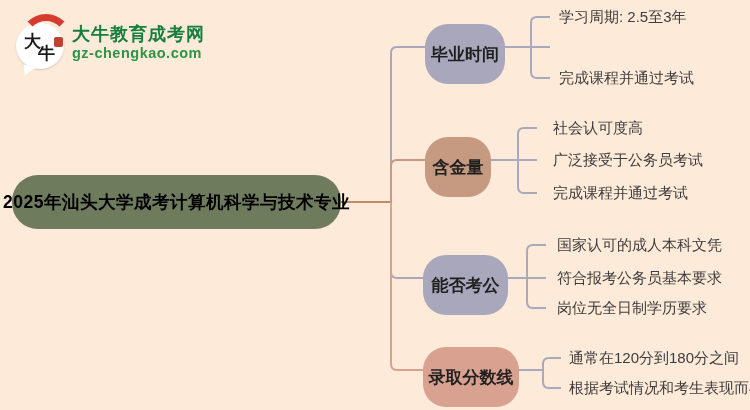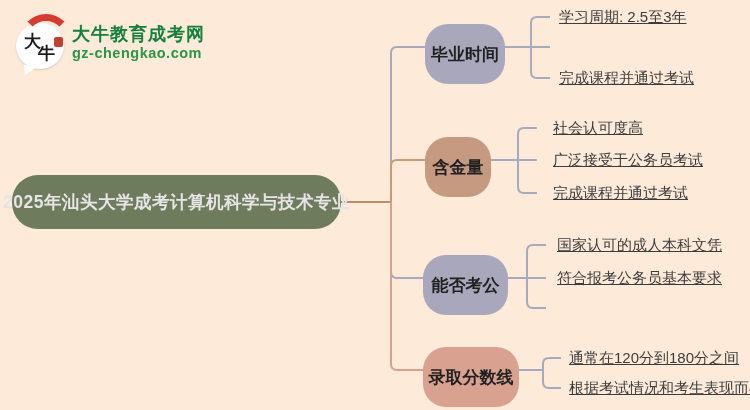--- a/index.html
+++ b/index.html
@@ -46,36 +46,36 @@
   .e-sal{stroke:#d9a190;}
   .e-leaf{stroke:#a9a9bd;}
 
   
   .node{
     position:absolute;display:flex;align-items:center;justify-content:center;
     border-radius:26px;box-sizing:border-box;
   }
   .root-node{
     left:12px;top:175px;width:329px;height:54px;
-    background:#6f7b5d;color:#e5e5e5;
+    background:#6f7b5d;color:#000000;
     font-size:17.5px;font-weight:bold;letter-spacing:.5px;white-space:nowrap;
   }
   .branch-node{
     height:60px;border-radius:23px;
     color:#1f1f1f;font-size:17px;font-weight:bold;white-space:nowrap;
   }
   .bn-0{left:425px;top:24px;width:80px;background:#a8a7bb;}
   .bn-1{left:425px;top:137px;width:66px;background:#c69a80;}
   .bn-2{left:423px;top:255px;width:85px;background:#a8a7bb;}
   .bn-3{left:423px;top:347px;width:96px;background:#d9a190;}
 
   
   .leaf{
     position:absolute;transform:translateY(-50%);
-    font-size:15px;color:#3c3c3c;white-space:nowrap;line-height:1.2;text-decoration:underline;
+    font-size:15px;color:#3c3c3c;white-space:nowrap;line-height:1.2;
   }
 </style>
 </head>
 <body>
 
 <div class="canvas">
 
   <svg class="edges" viewBox="0 0 750 410">
 
     <path class="e-root" d="M341,202 H391"></path>
@@ -123,17 +123,18 @@
 
   <div class="leaf" style="left:559px;top:17px">学习周期: 2.5至3年</div>
   <div class="leaf" style="left:559px;top:78px">完成课程并通过考试</div>
 
   <div class="leaf" style="left:553px;top:128px">社会认可度高</div>
   <div class="leaf" style="left:553px;top:160px">广泛接受于公务员考试</div>
   <div class="leaf" style="left:553px;top:193px">完成课程并通过考试</div>
 
   <div class="leaf" style="left:557px;top:245px">国家认可的成人本科文凭</div>
   <div class="leaf" style="left:557px;top:278px">符合报考公务员基本要求</div>
+  <div class="leaf" style="left:557px;top:308px">岗位无全日制学历要求</div>
 
   <div class="leaf" style="left:569px;top:358px">通常在120分到180分之间</div>
   <div class="leaf" style="left:569px;top:388px">根据考试情况和考生表现而异</div>
 
 </div>
 
 </body></html>

